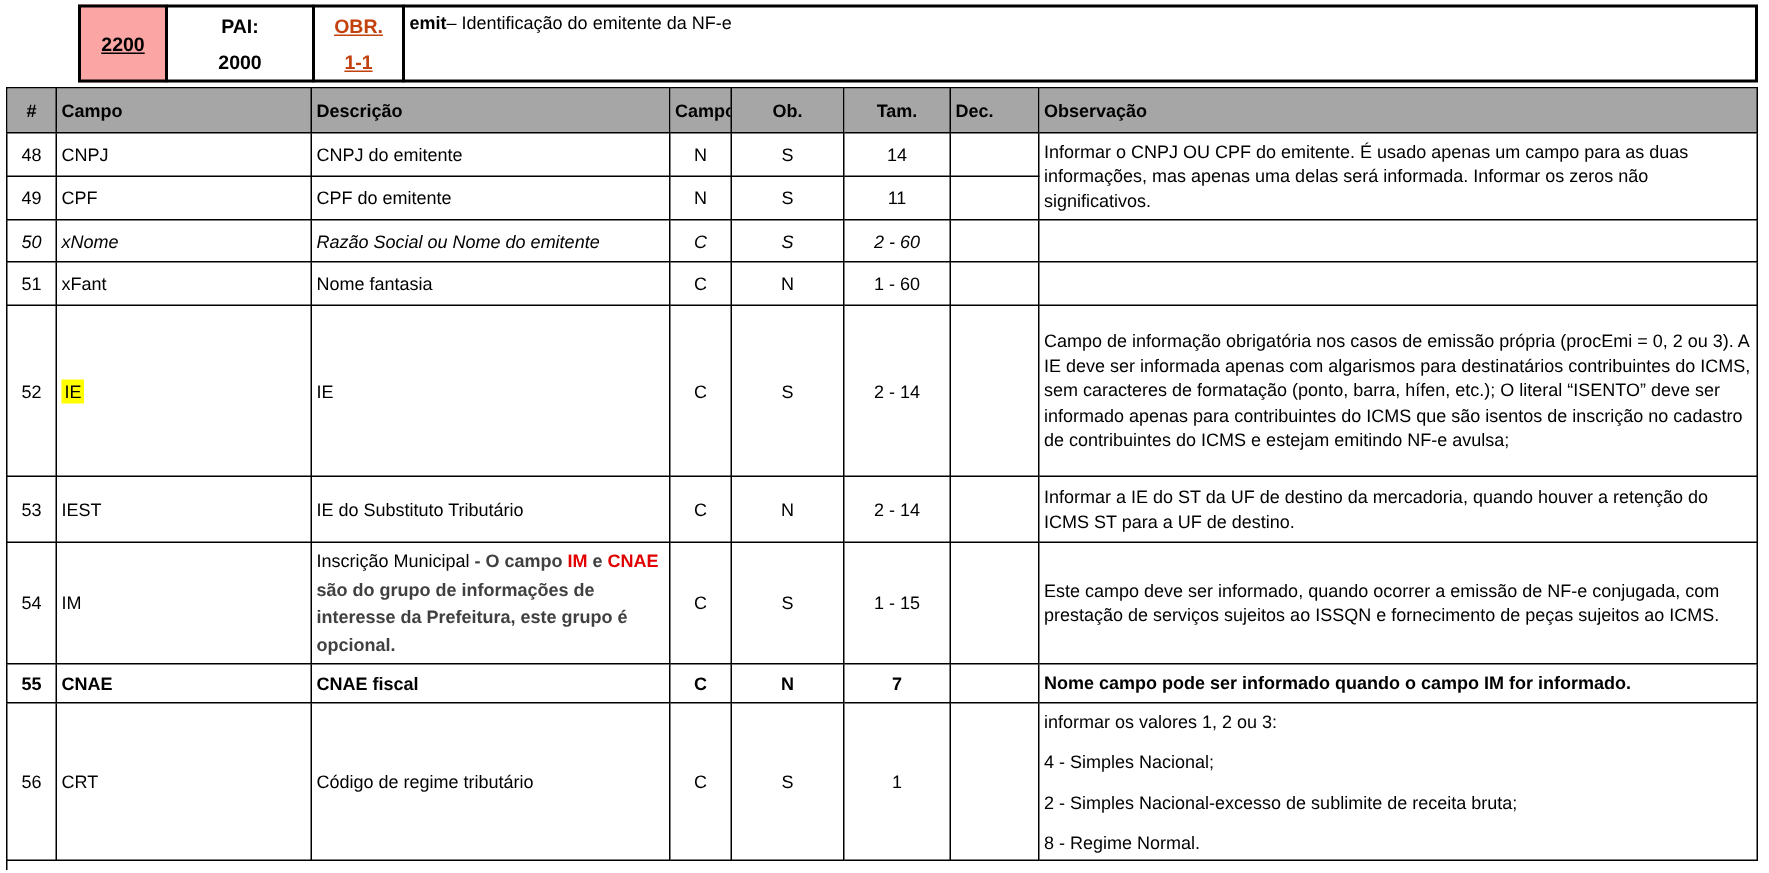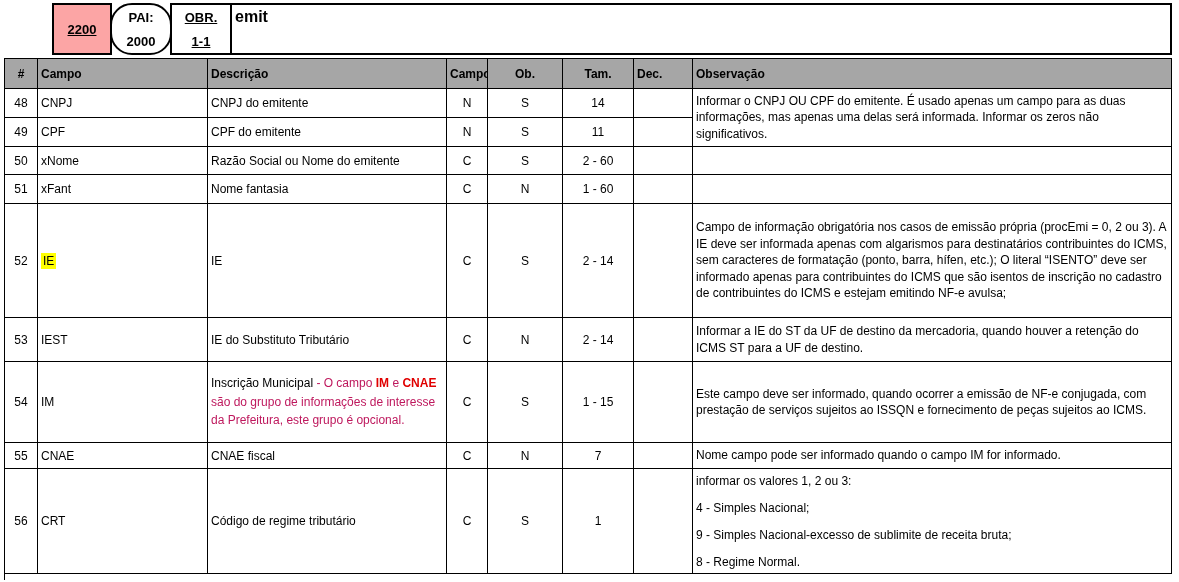--- a/index.html
+++ b/index.html
@@ -22,32 +22,32 @@
     align-items: center; justify-content: center;
     background: #fff;
   }
   .band-cell + .band-cell { margin-left: -2px; }
   .cell-code {
     width: 60px; background: #fca5a5;
     font-weight: bold; font-size: 13px;
     text-decoration: underline;
     margin-left: 48px;
   }
-  .cell-pai { width: 62px; font-weight: bold; font-size: 13px; gap: 9px; border-radius: 22px; }
+  .cell-pai { width: 100px; font-weight: bold; font-size: 13px; gap: 9px; }
   .cell-obr {
-    width: 62px; color: #000000; font-weight: bold; font-size: 13px;
+    width: 62px; color: #c2410c; font-weight: bold; font-size: 13px;
     gap: 9px;
   }
   .cell-obr span { text-decoration: underline; }
   .cell-title {
     flex: 1;
     flex-direction: row;
     align-items: flex-start; justify-content: flex-start;
     padding: 3px 3px;
-    font-size: 16px;
+    font-size: 12px;
   }
   .cell-title .tag { font-weight: bold; }
 
   .gap { height: 3px; }
 
   
   table.spec {
     border-collapse: collapse;
     table-layout: fixed;
     width: 1168px;
@@ -73,29 +73,29 @@
     vertical-align: top;
     padding: 1px 4px;
     margin-top: 24px;
   }
   td.desc-rich {
     vertical-align: top;
     padding-top: 2px;
     line-height: 18.5px;
     font-size: 12.5px;
   }
-  .red  { color: #be185d; }
+  .red  { color: #404040; font-weight: bold; }
   .red-b { color: #e00000; font-weight: bold; }
   .hl { background: #ffff00; padding: 1px 2px; }
   .obs-par { margin: 0 0 11px 0; line-height: 16px; }
   .obs-par:last-child { margin-bottom: 0; }
 
-  .h29 { height: 29px; padding-left: 36px; } .h28 { height: 28px; }
+  .h29 { height: 29px; padding-left: 36px; } .h28 { height: 28px; font-style: italic; }
   .h114 { height: 114px; } .h44 { height: 44px; }
-  .h81 { height: 81px; } .h26 { height: 26px; } .h105 { height: 105px; }
+  .h81 { height: 81px; } .h26 { height: 26px; font-weight: bold; } .h105 { height: 105px; }
 
   .stub { width: 1px; height: 6px; background: #000; }
 </style>
 </head>
 <body>
 
 <div class="sheet">
 
   <div class="band">
     <div class="band-cell cell-code">
@@ -104,20 +104,21 @@
     <div class="band-cell cell-pai">
       <span>PAI:</span>
       <span>2000</span>
     </div>
     <div class="band-cell cell-obr">
       <span>OBR.</span>
       <span>1-1</span>
     </div>
     <div class="band-cell cell-title">
       <span class="tag">emit</span>
+      <span>– Identificação do emitente da NF-e</span>
     </div>
   </div>
 
   <div class="gap"></div>
 
   <table class="spec">
     <colgroup>
       <col style="width:33px">
         <col style="width:170px">
         <col style="width:239px">
@@ -232,21 +233,21 @@
         <td class="c">56</td>
         <td>CRT</td>
         <td>Código de regime tributário</td>
         <td class="c">C</td>
         <td class="c">S</td>
         <td class="c">1</td>
         <td></td>
         <td class="obs">
           <div class="obs-par">informar os valores 1, 2 ou 3:</div>
           <div class="obs-par">4 - Simples Nacional;</div>
-          <div class="obs-par">9 - Simples Nacional-excesso de sublimite de receita bruta;</div>
+          <div class="obs-par">2 - Simples Nacional-excesso de sublimite de receita bruta;</div>
           <div class="obs-par">8 - Regime Normal.</div>
         </td>
       </tr>
     </tbody>
   </table>
 
   <div class="stub"></div>
 
 </div>
 

